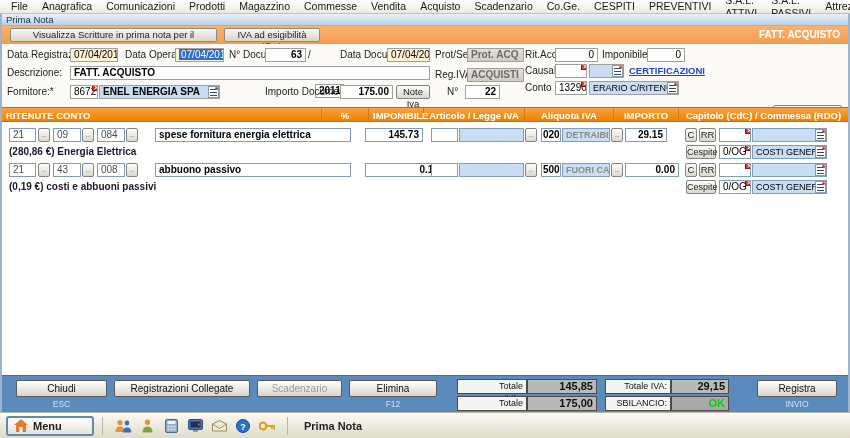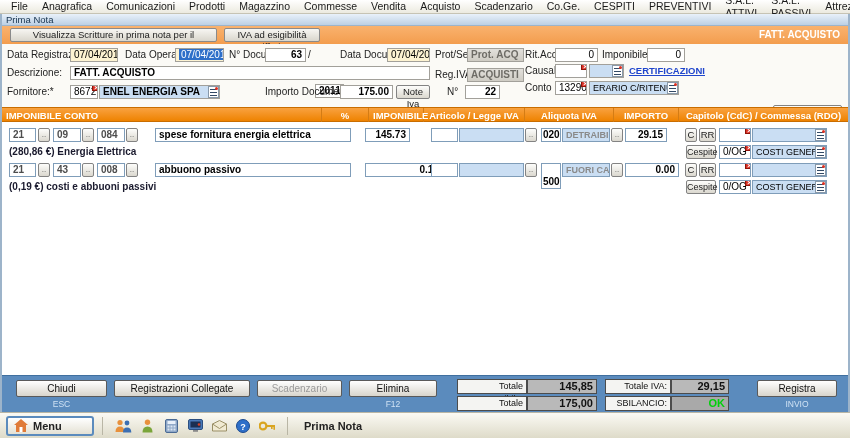--- a/index.html
+++ b/index.html
@@ -53,21 +53,21 @@
   .list-ico::after { content:''; position:absolute; right:0px; top:0px; width:3px; height:3px;
     background:#e03020; border-radius:50%; }
 
   
   .grid-head { position:absolute; left:0; top:93px; width:846px; height:15px;
     background:linear-gradient(#f9a240,#ee8200); border-top:1px solid #c96d00; border-bottom:1px solid #c96d00; }
   .gh { position:absolute; top:0; height:15px; font-size:9.5px; font-weight:bold; color:#fff;
     line-height:15px; border-right:1px solid #d47c14; padding:0 4px; }
   .grid-body { position:absolute; left:0; top:108px; width:846px; height:253px; background:#fff; }
   .grid-row { position:absolute; left:0; width:846px; height:35px; }
-  .seg { background:linear-gradient(#e3e3e3,#d2d2d2); color:#4d4d4d; font-weight:bold; }
+  .seg { background:linear-gradient(#e3e3e3,#d2d2d2); color:#4d4d4d; font-weight:normal; }
   .dots-btn { width:12px; height:14px; line-height:11px; font-size:8px; color:#555; }
   .subtext { position:absolute; font-size:10px; font-weight:bold; color:#1a1a2e; line-height:13px; white-space:nowrap; }
   .rowfld { position:absolute; height:14px; border:1px solid #7f9db9; background:#fff;
     font-size:10px; line-height:12px; padding:0 3px; white-space:nowrap; overflow:hidden; }
   .rowfld.blue { background:#cadef3; }
   .rowfld.dim  { color:#8a8a8a; font-weight:bold; }
   .rowfld.bold { font-weight:bold; }
   .rowfld.right{ text-align:right; }
 
   
@@ -173,40 +173,40 @@
       <span class="lbl" style="left:445px; top:41px;">N°</span>
       <div class="fld right bold" style="left:463px; top:41px; width:35px;">22</div>
       <span class="lbl" style="left:523px; top:37px;">Conto RA</span>
       <div class="fld" style="left:553px; top:37px; width:32px;">132900<span class="clear-badge"></span></div>
       <div class="fld blue" style="left:587px; top:37px; width:90px; font-size:9px;">ERARIO C/RITENUTE EFFE<span class="list-ico"></span></div>
 
       <div class="btn" style="left:771px; top:61px; width:69px; height:13px; line-height:11px;">F8 Nuova Linea</div>
     </div>
 
     <div class="grid-head">
-      <span class="gh" style="left:0; width:320px;">IMPONIBILE CONTO</span>
+      <span class="gh" style="left:0; width:320px;">RITENUTE CONTO</span>
       <span class="gh" style="left:320px; width:47px; text-align:center;">% Indetr.</span>
       <span class="gh" style="left:367px; width:55px; text-align:center;">IMPONIBILE</span>
       <span class="gh" style="left:422px; width:101px; text-align:center;">Articolo / Legge IVA</span>
       <span class="gh" style="left:523px; width:89px; text-align:center;">Aliquota IVA</span>
       <span class="gh" style="left:612px; width:65px; text-align:center;">IMPORTO IVA</span>
       <span class="gh" style="left:677px; width:169px; text-align:center; border-right:none;">Capitolo (CdC) / Commessa (RDO)</span>
     </div>
 
     <div class="grid-body">
 
       <div class="grid-row" style="top:6px;">
         <div class="rowfld seg center" style="left:7px; width:27px;">21</div>
         <div class="btn dots-btn" style="left:36px; top:0;">..</div>
         <div class="rowfld seg center" style="left:51px; width:28px;">09</div>
         <div class="btn dots-btn" style="left:80px; top:0;">..</div>
         <div class="rowfld seg center" style="left:95px; width:28px;">084</div>
         <div class="btn dots-btn" style="left:124px; top:0;">..</div>
         <div class="rowfld bold" style="left:153px; width:196px;">spese fornitura energia elettrica</div>
-        <div class="rowfld bold right" style="left:363px; width:45px;">145.73</div>
+        <div class="rowfld bold right" style="left:363px; width:58px;">145.73</div>
         <div class="rowfld" style="left:429px; width:27px;"></div>
         <div class="rowfld blue" style="left:457px; width:65px;"></div>
         <div class="btn dots-btn" style="left:523px; top:0;">..</div>
         <div class="rowfld bold" style="left:539px; width:20px; padding:0 1px;">020</div>
         <div class="rowfld blue dim" style="left:560px; width:48px; font-size:9px;">DETRAIBILE 20</div>
         <div class="btn dots-btn" style="left:609px; top:0;">..</div>
         <div class="rowfld bold right" style="left:623px; width:42px;">29.15</div>
         <div class="btn" style="left:683px; top:0; width:12px; height:14px; line-height:12px;">C</div>
         <div class="btn" style="left:697px; top:0; width:17px; height:14px; line-height:12px;">RR</div>
         <div class="rowfld" style="left:717px; width:32px;">
@@ -226,21 +226,21 @@
         <div class="btn dots-btn" style="left:36px; top:0;">..</div>
         <div class="rowfld seg center" style="left:51px; width:28px;">43</div>
         <div class="btn dots-btn" style="left:80px; top:0;">..</div>
         <div class="rowfld seg center" style="left:95px; width:28px;">008</div>
         <div class="btn dots-btn" style="left:124px; top:0;">..</div>
         <div class="rowfld bold" style="left:153px; width:196px;">abbuono passivo</div>
         <div class="rowfld bold right" style="left:363px; width:78px;">0.12</div>
         <div class="rowfld" style="left:429px; width:27px;"></div>
         <div class="rowfld blue" style="left:457px; width:65px;"></div>
         <div class="btn dots-btn" style="left:523px; top:0;">..</div>
-        <div class="rowfld bold" style="left:539px; width:20px; padding:12px 1px;">500</div>
+        <div class="rowfld bold" style="left:539px; width:20px; padding:0 1px;">500</div>
         <div class="rowfld blue dim" style="left:560px; width:48px; font-size:9px;">FUORI CAMPO</div>
         <div class="btn dots-btn" style="left:609px; top:0;">..</div>
         <div class="rowfld bold right" style="left:623px; width:54px;">0.00</div>
         <div class="btn" style="left:683px; top:0; width:12px; height:14px; line-height:12px;">C</div>
         <div class="btn" style="left:697px; top:0; width:17px; height:14px; line-height:12px;">RR</div>
         <div class="rowfld" style="left:717px; width:32px;">
             <span class="clear-badge"></span>
           </div>
         <div class="rowfld blue" style="left:750px; width:75px;">
             <span class="list-ico"></span>

